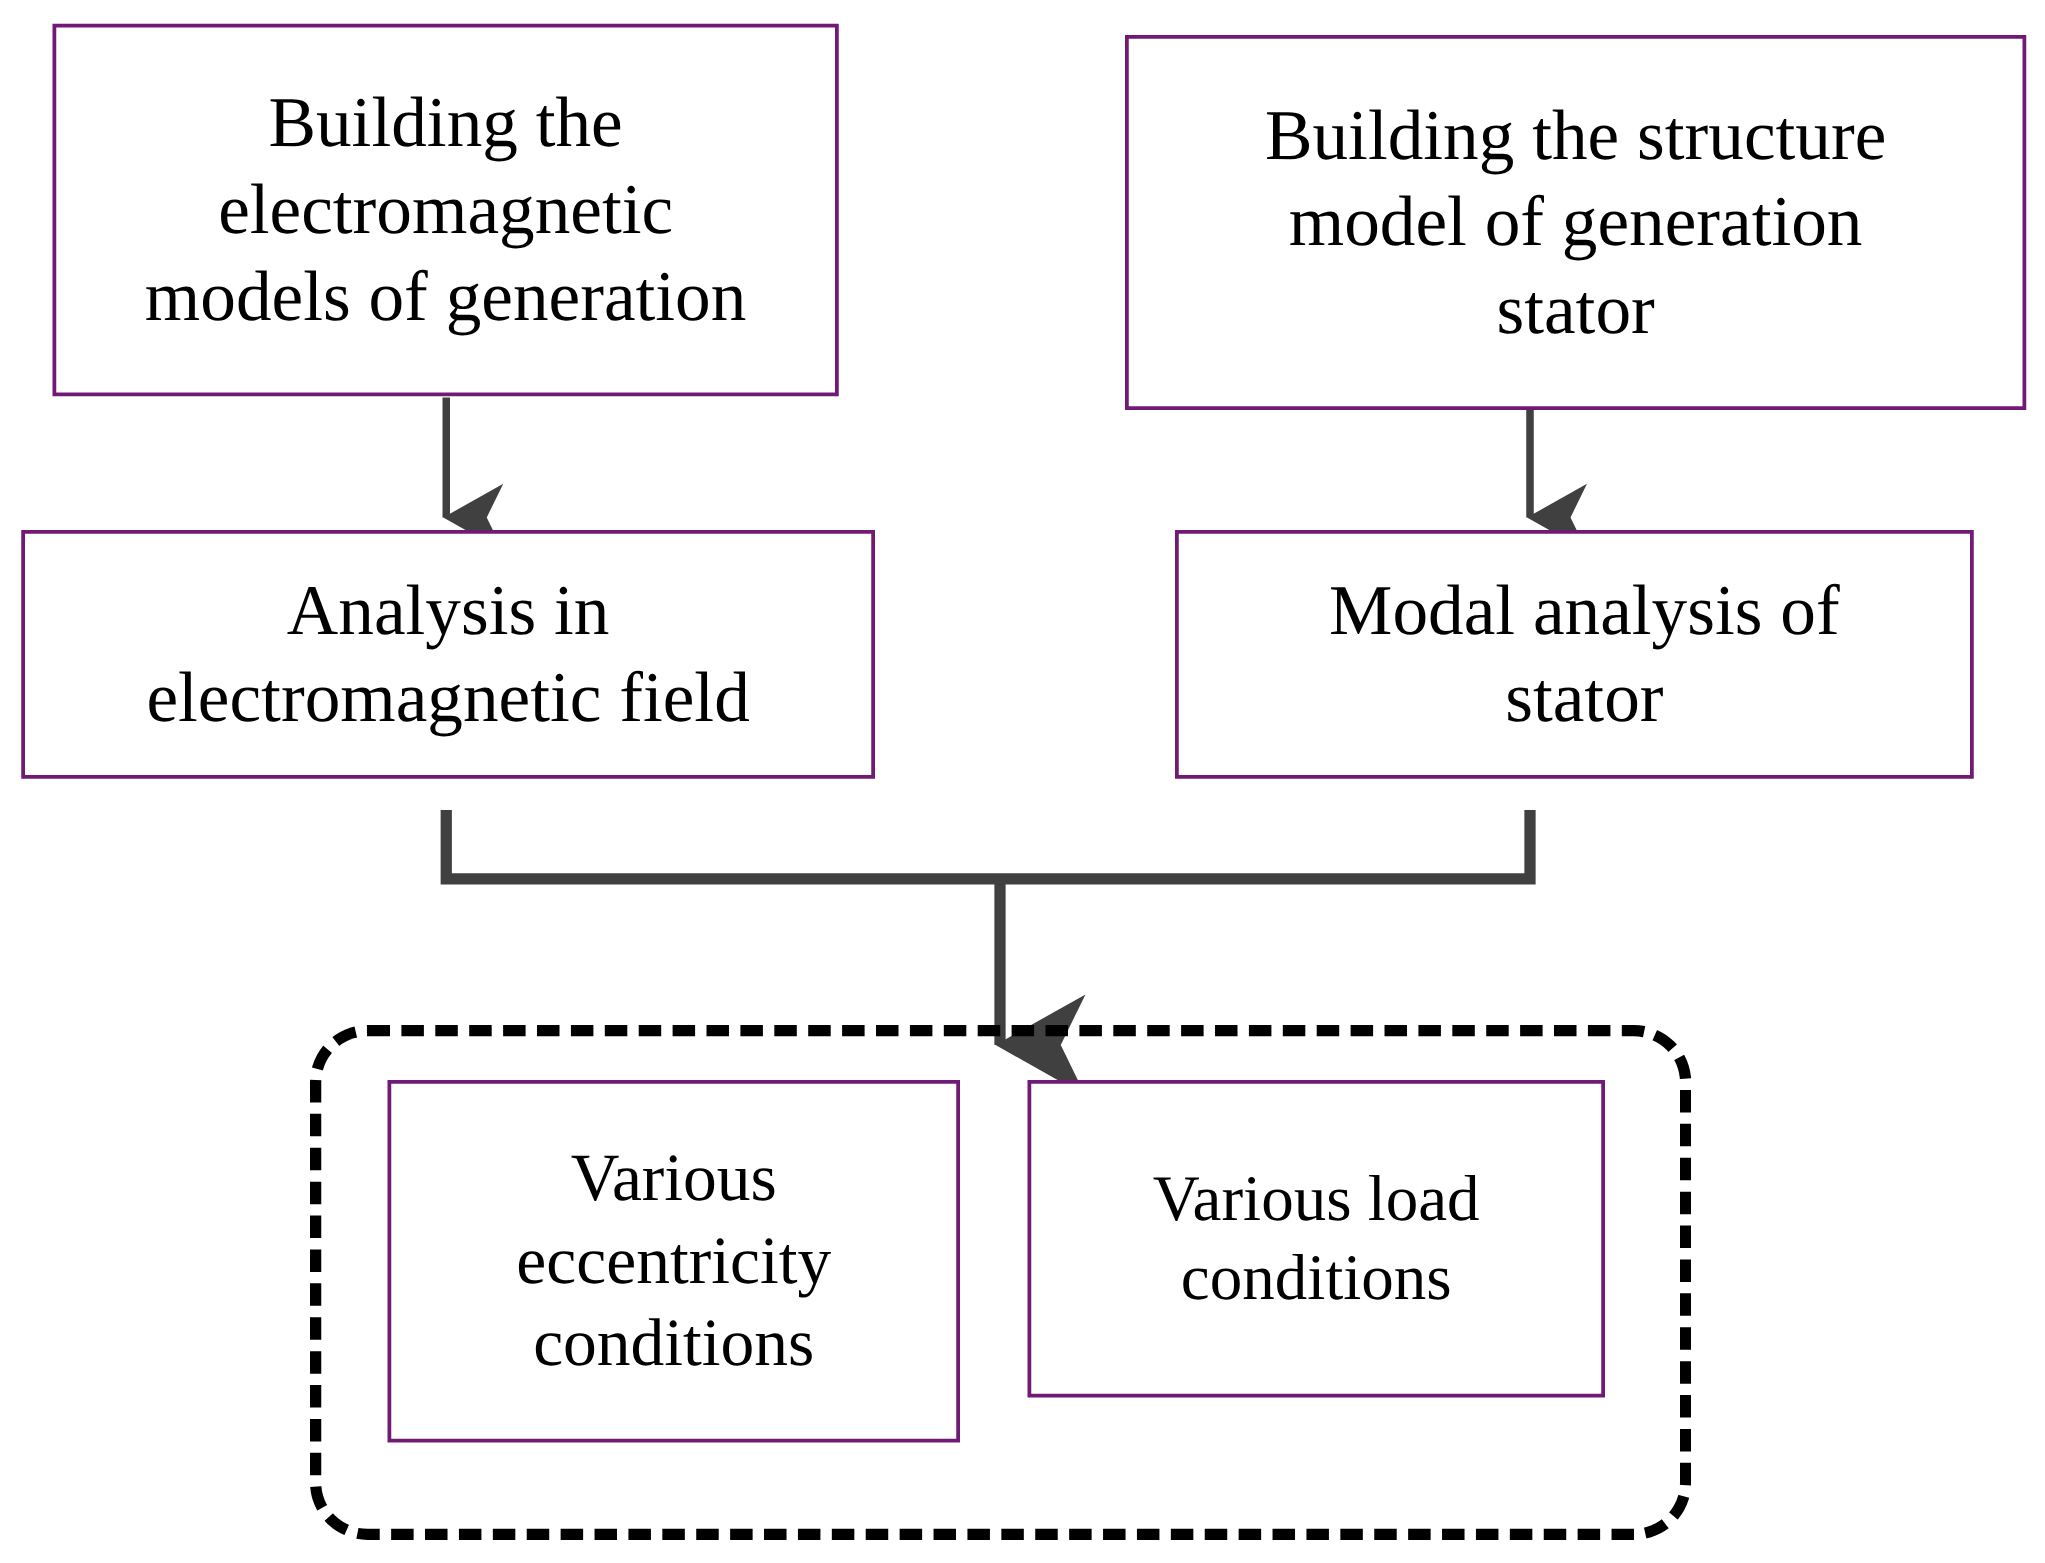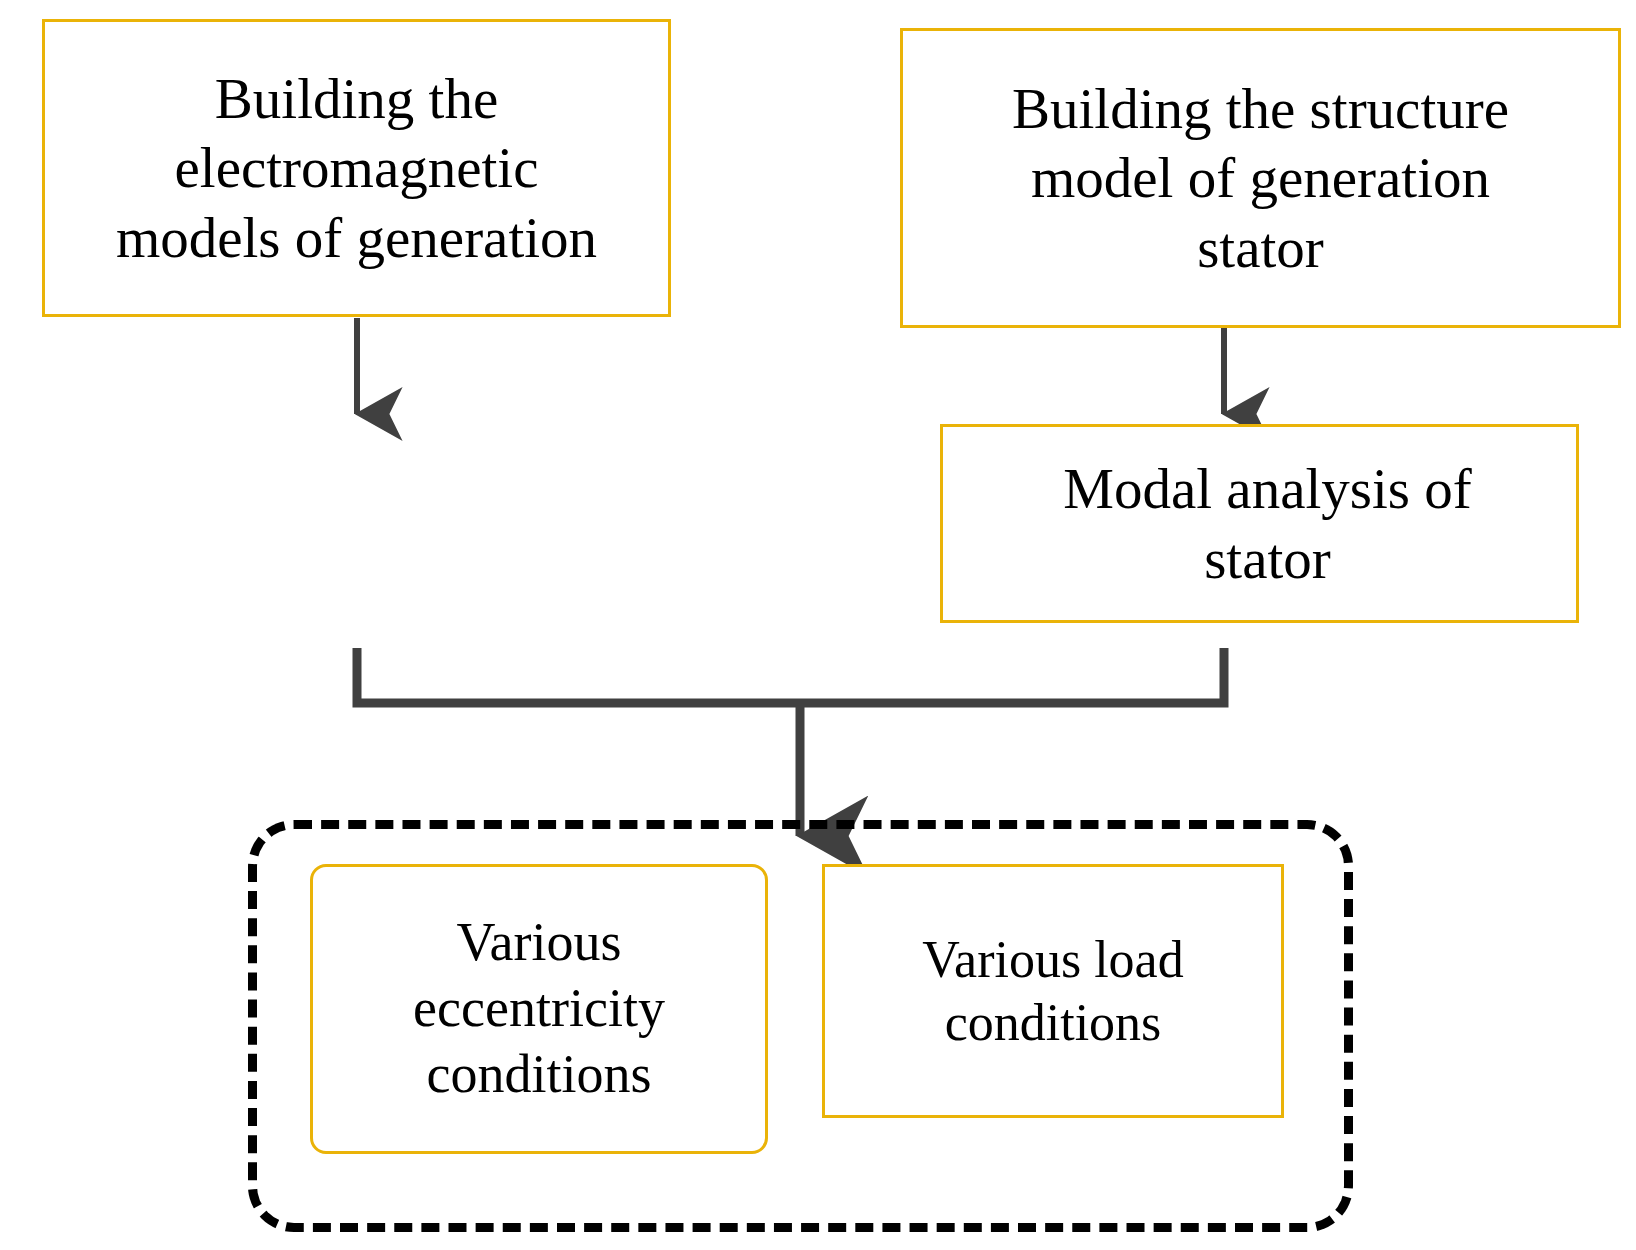--- a/index.html
+++ b/index.html
@@ -12,21 +12,21 @@
     position: relative;
     width: 1636px;
     height: 1250px;
     background: #ffffff;
     font-family: "Liberation Serif", "DejaVu Serif", serif;
     overflow: hidden;
   }
   .node {
     position: absolute;
     box-sizing: border-box;
-    border: 3px solid #eab308;
+    border: 3px solid #701a75;
     background: #ffffff;
     display: flex;
     align-items: center;
     justify-content: center;
     text-align: center;
     color: #000000;
     line-height: 1.22;
   }
   .node .label {
     display: block;
@@ -65,21 +65,20 @@
     width: 1105px; height: 412px;
     box-sizing: border-box;
     border: 9px dashed #000000;
     border-radius: 46px;
     background: transparent;
   }
   #node-eccentricity {
     left: 310px; top: 864px;
     width: 458px; height: 290px;
     font-size: 54px;
-    border-radius: 16px;
   }
   #node-load {
     left: 822px; top: 864px;
     width: 462px; height: 254px;
     font-size: 52px;
   }
   
   #connectors {
     position: absolute;
     left: 0; top: 0;
@@ -118,20 +117,24 @@
 electromagnetic
 models of generation</span>
   </div>
 
   <div class="node" id="node-struct-model">
     <span class="label">Building the structure
 model of generation
 stator</span>
   </div>
 
+  <div class="node" id="node-em-analysis">
+    <span class="label">Analysis in
+electromagnetic field</span>
+  </div>
 
   <div class="node" id="node-modal-analysis">
     <span class="label">Modal analysis of
 stator</span>
   </div>
 
   <div id="group-conditions"></div>
 
   <div class="node" id="node-eccentricity">
     <span class="label">Various

